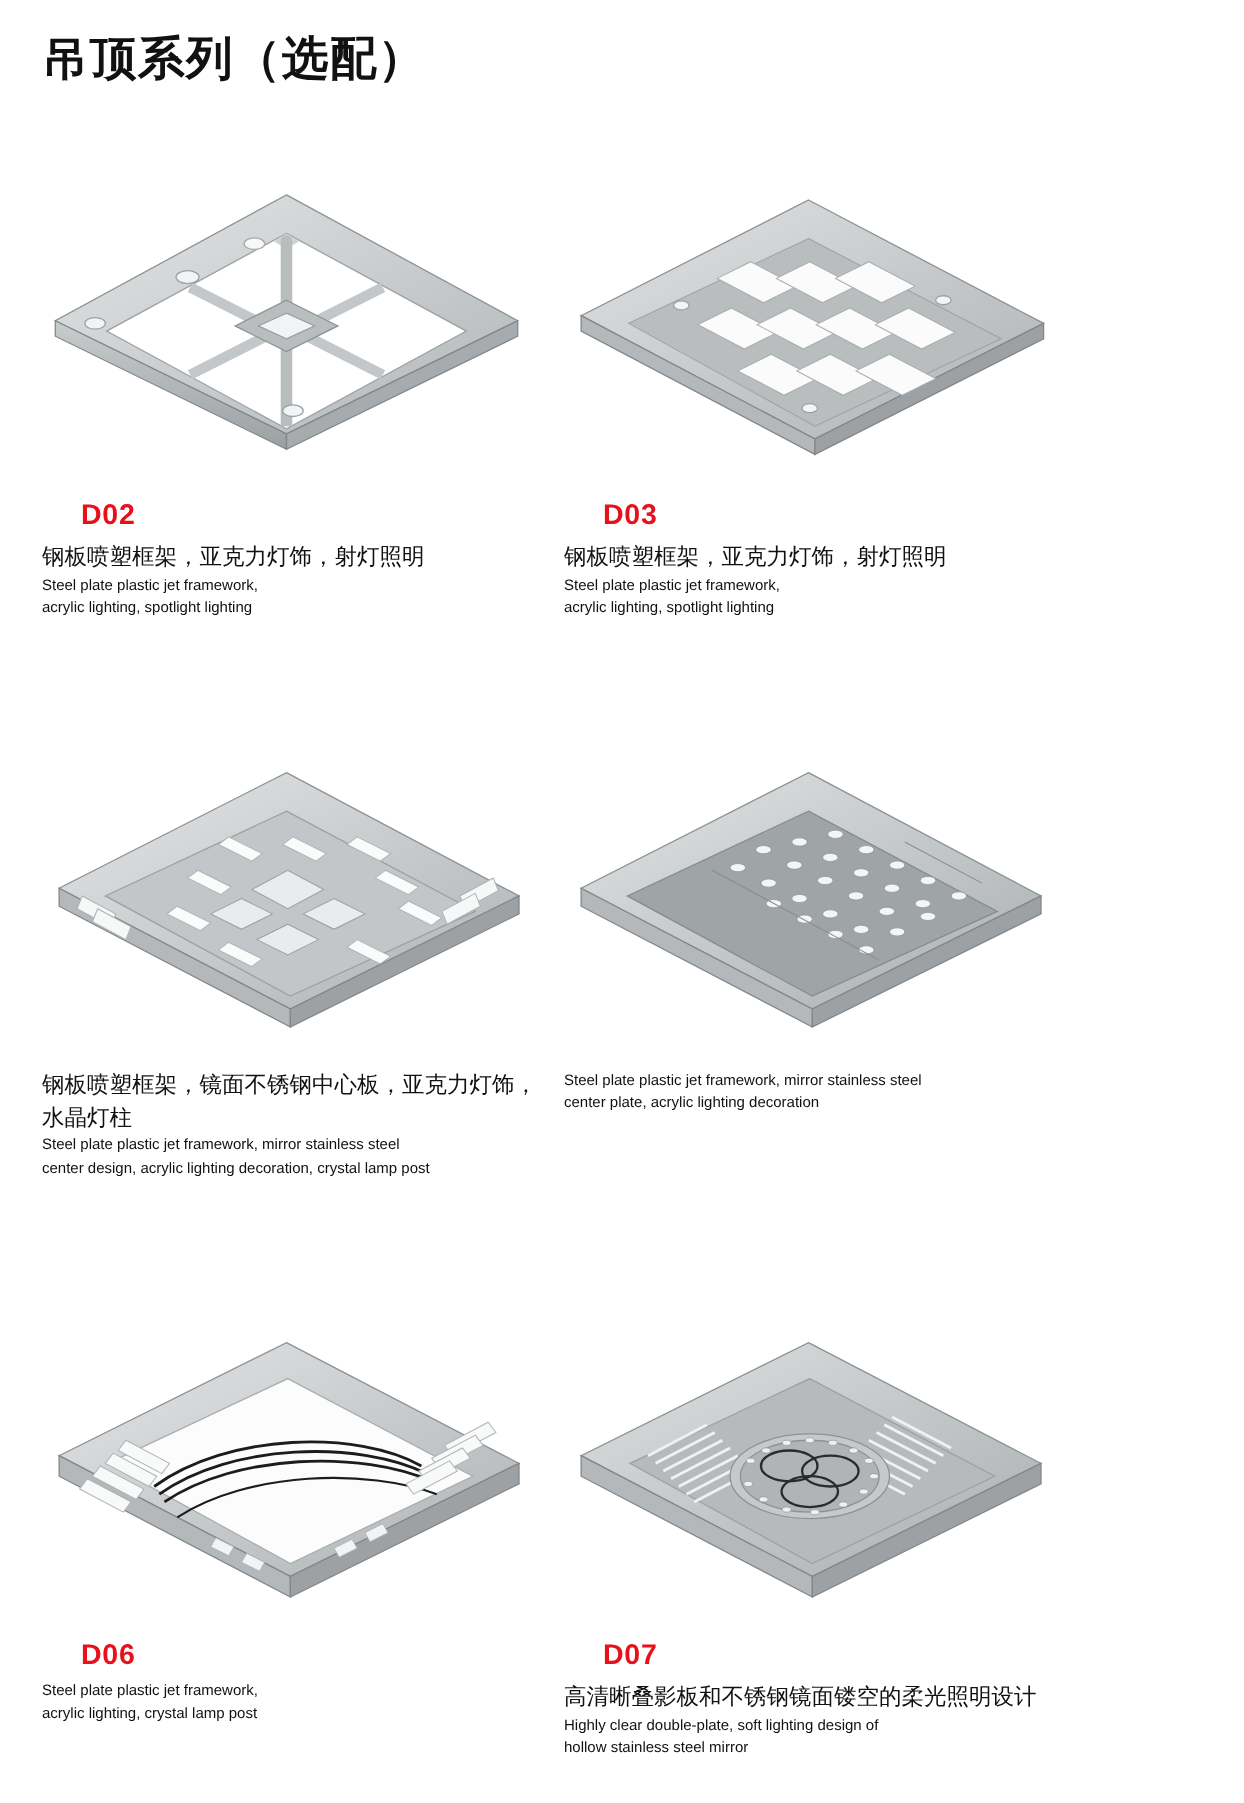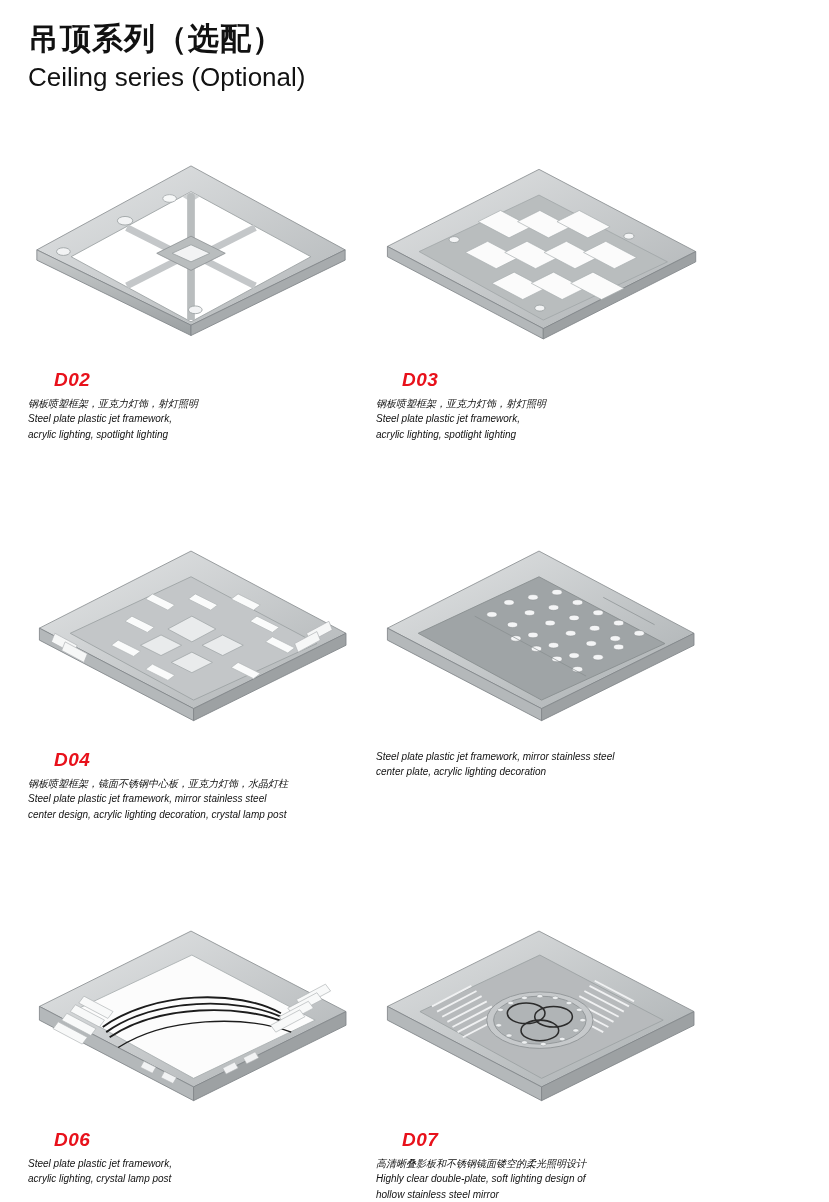--- a/index.html
+++ b/index.html
@@ -53,31 +53,30 @@
   }
   .cell {
     position: relative;
   }
   .figure {
     height: 228px;
     position: relative;
   }
   .caption {
     padding-left: 4px;
-    font-style: italic;
   }
   .code {
     color: #e8111b;
     font-size: 19px;
     font-weight: bold;
     margin: 0 0 6px 26px;
     letter-spacing: 0.5px;
   }
   .desc-cn {
-    font-size: 10px;
+    font-size: 15px;
     color: #111;
     line-height: 1.45;
     margin: 0;
   }
   .desc-en {
     font-size: 10px;
     color: #111;
     line-height: 1.45;
     margin: 1px 0 0 0;
   }
@@ -89,21 +88,20 @@
     display: block;
   }
 </style>
 </head>
 <body>
 
 <div class="page">
 
   <div class="header">
     <h1 class="title-cn">吊顶系列（选配）</h1>
-    <h2 class="title-en">Ceiling series (Optional)</h2>
   </div>
 
   <div class="grid">
 
     <div class="cell">
       <div class="figure">
         <svg class="art" viewBox="0 0 390 228">
           <defs>
             <linearGradient id="g02a" x1="0" y1="0" x2="1" y2="1">
               <stop offset="0" stop-color="#e3e5e6"></stop>
@@ -224,21 +222,20 @@
 
           <g fill="#f6f7f7" stroke="#aeb2b4" stroke-width="0.8">
             <polygon points="36,112 62,126 58,136 32,122"></polygon>
             <polygon points="48,122 74,136 70,146 44,132"></polygon>
             <polygon points="330,112 356,98 360,108 334,122"></polygon>
             <polygon points="316,124 342,110 346,120 320,134"></polygon>
           </g>
         </svg>
       </div>
       <div class="caption">
-        <div class="code">D04</div>
         <p class="desc-cn">钢板喷塑框架，镜面不锈钢中心板，亚克力灯饰，水晶灯柱</p>
         <p class="desc-en">Steel plate plastic jet framework, mirror stainless steel</p>
         <p class="desc-en">center design, acrylic lighting decoration, crystal lamp post</p>
       </div>
     </div>
 
     <div class="cell">
       <div class="figure">
         <svg class="art" viewBox="0 0 390 228">
           <defs>

